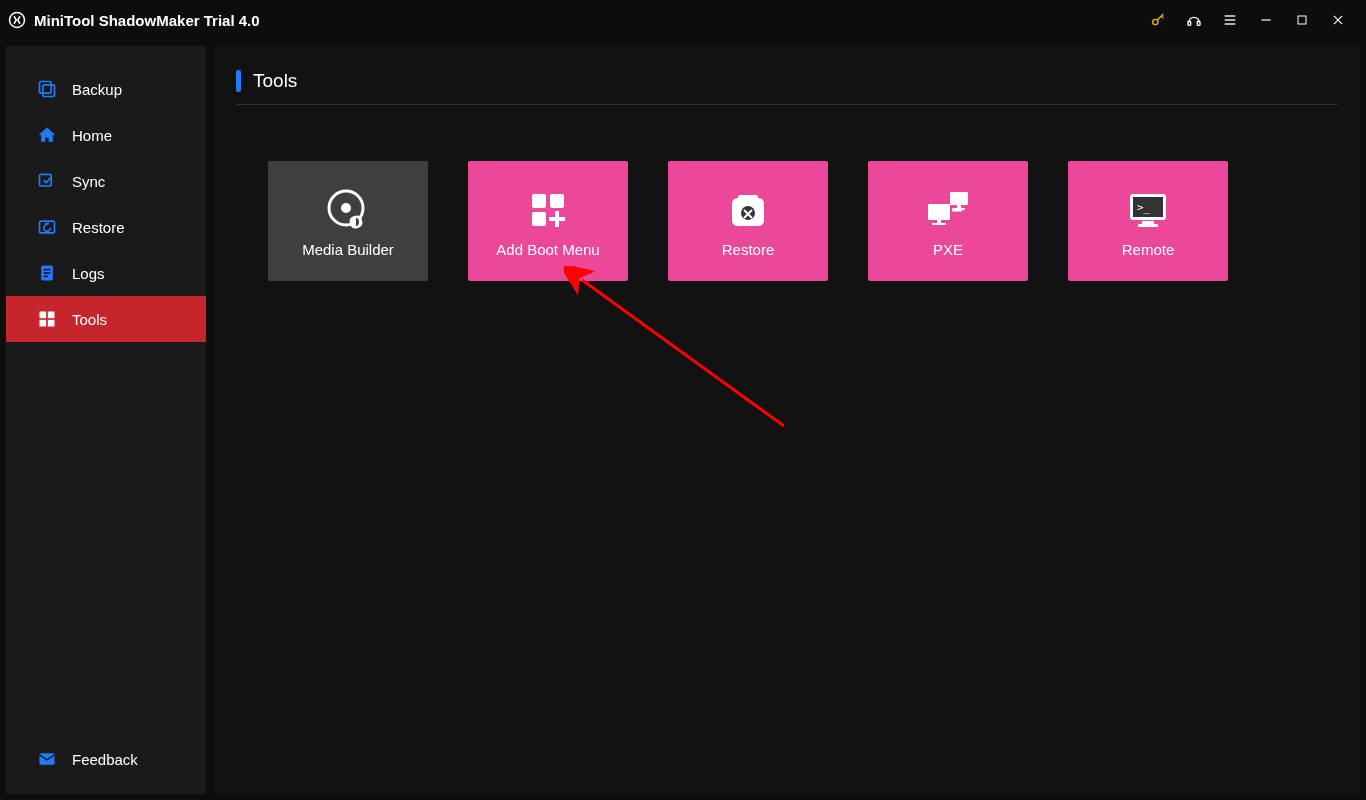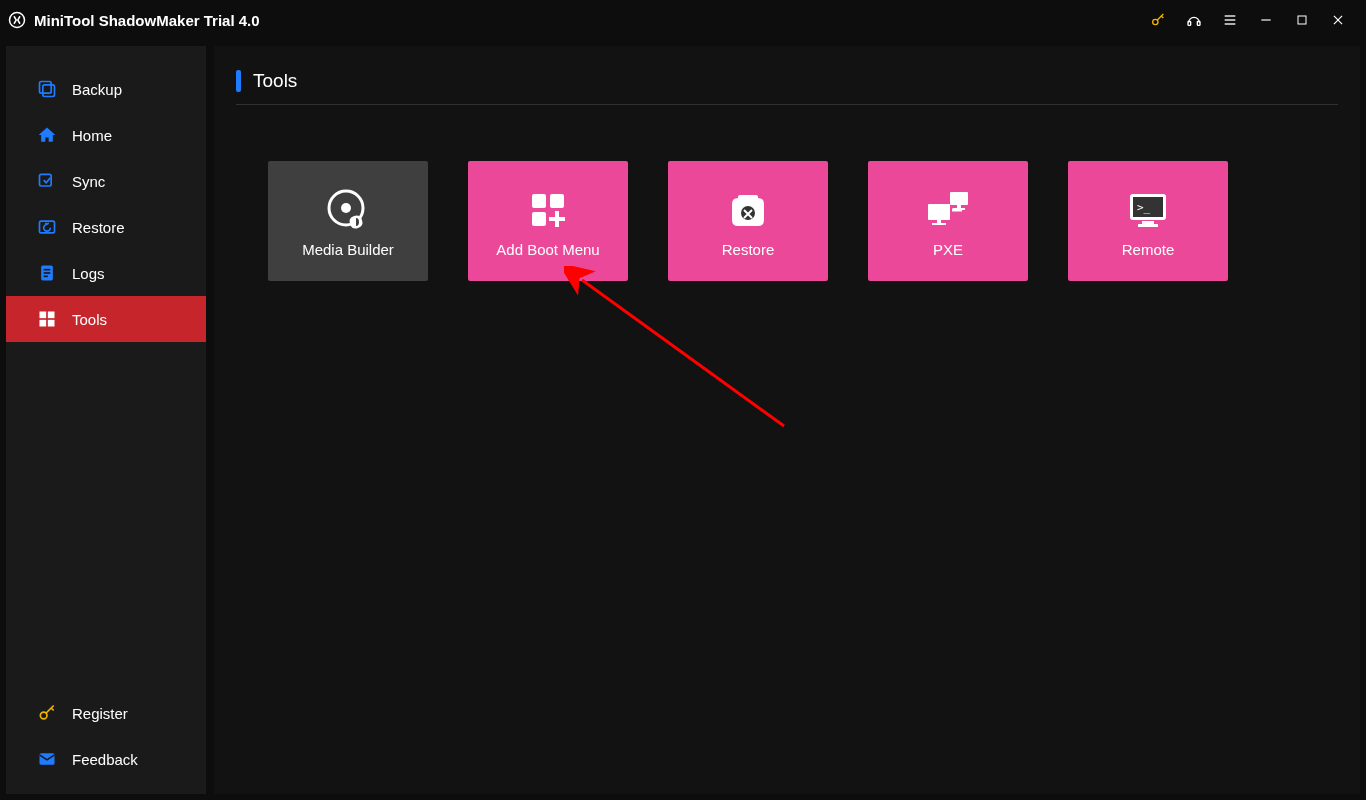--- a/index.html
+++ b/index.html
@@ -258,29 +258,20 @@
             <rect x="3" y="3" width="8" height="8"></rect>
             <rect x="13" y="3" width="8" height="8"></rect>
             <rect x="3" y="13" width="8" height="8"></rect>
             <rect x="13" y="13" width="8" height="8"></rect>
           </svg>
       </span>
       <span>Tools</span>
     </div>
 
     <div class="bottom">
-      <div class="side-item register">
-        <span class="ico">
-          <svg width="20" height="20" viewBox="0 0 24 24" fill="none" stroke="currentColor" stroke-width="2">
-              <circle cx="8" cy="15" r="4"></circle>
-              <path d="M11 12 L20 3 M17 6 l3 3"></path>
-            </svg>
-        </span>
-        <span>Register</span>
-      </div>
       <div class="side-item feedback">
         <span class="ico">
           <svg width="20" height="20" viewBox="0 0 24 24" fill="currentColor">
               <rect x="3" y="5" width="18" height="14" rx="2"></rect>
               <path d="M3 7l9 6 9-6" fill="none" stroke="#1a1a1a" stroke-width="2"></path>
             </svg>
         </span>
         <span>Feedback</span>
       </div>
     </div>

